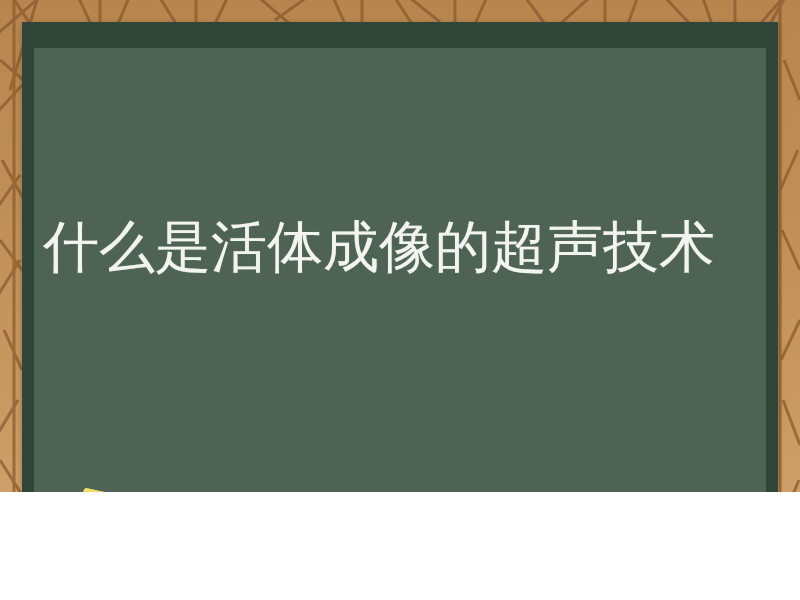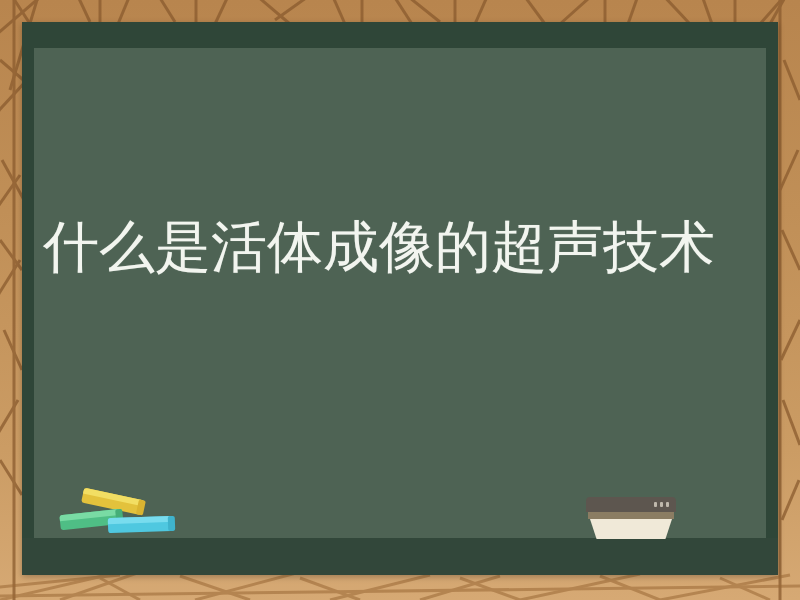--- a/index.html
+++ b/index.html
@@ -7,21 +7,21 @@
     padding: 0;
     width: 800px;
     height: 600px;
     overflow: hidden;
     font-family: "Liberation Serif", "DejaVu Serif", serif;
   }
 
   #stage {
     position: relative;
     width: 800px;
-    height: 600px;
+    height: 492px;
     overflow: hidden;
   }
 
   
   .wood-bg {
     position: absolute;
     left: 0; top: 0;
     width: 800px; height: 600px;
     background: #C08F57;
   }

